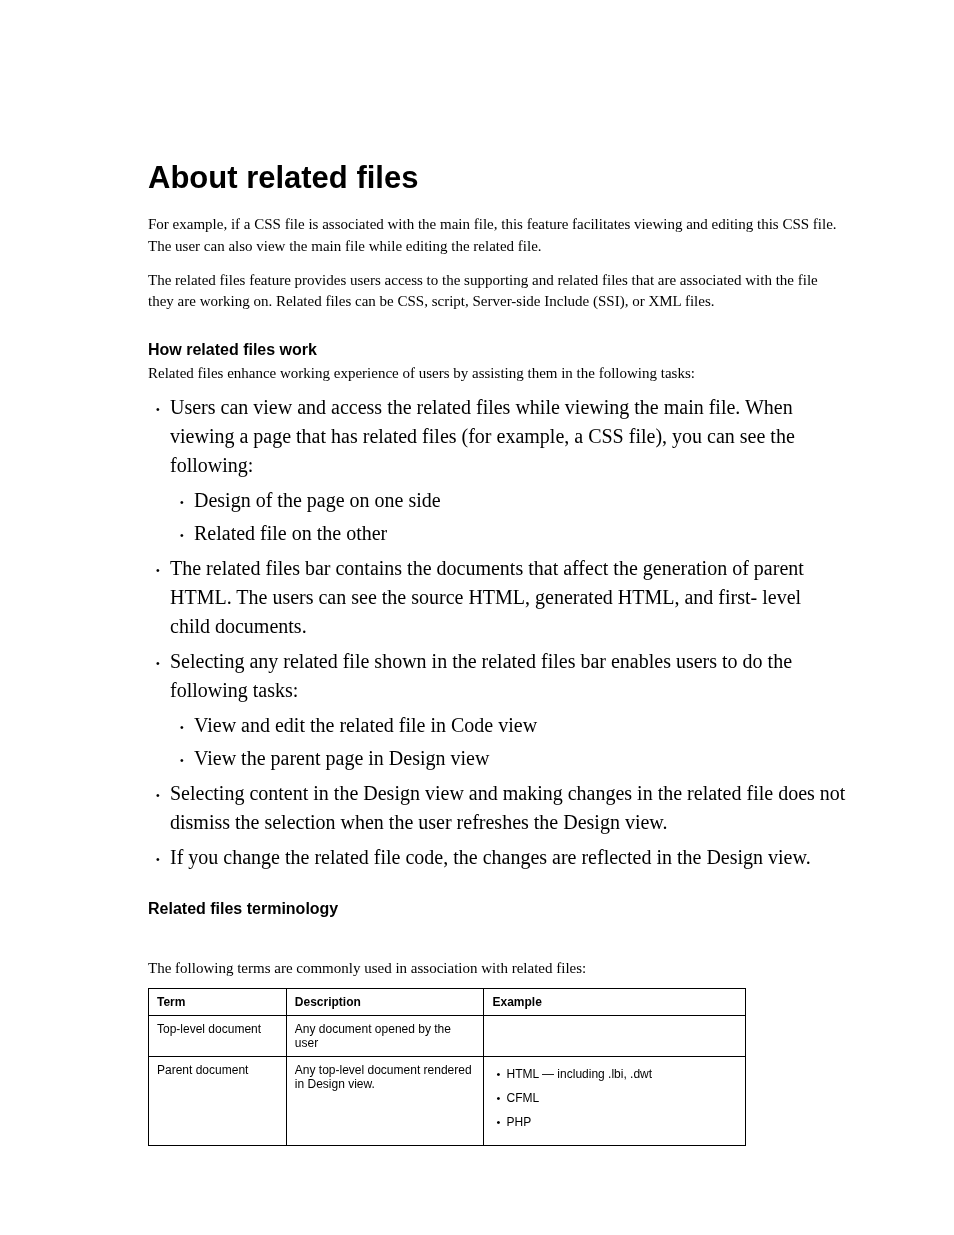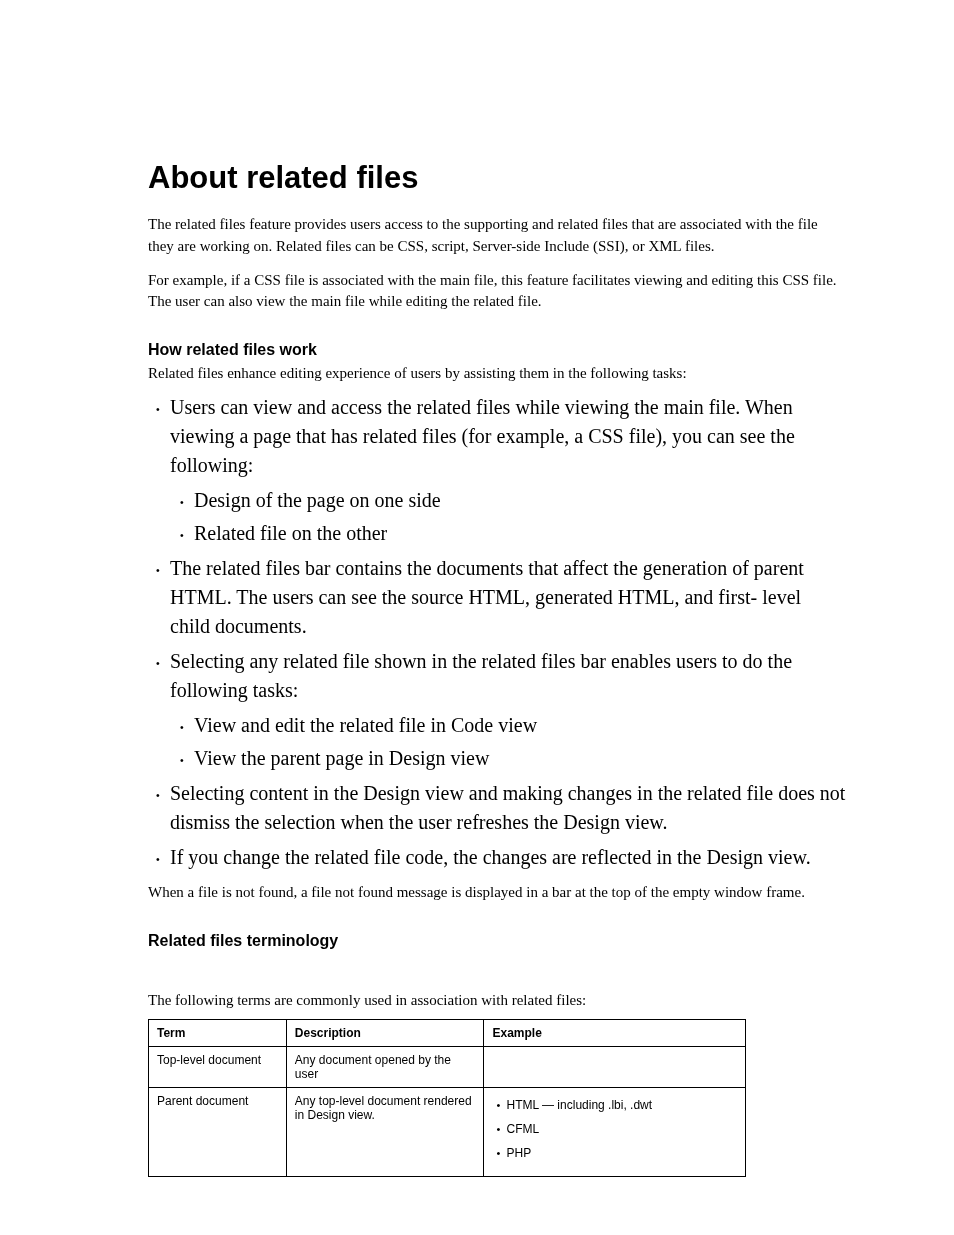--- a/index.html
+++ b/index.html
@@ -92,25 +92,25 @@
   ul.tbl-list li::marker { content: "•  "; font-size: 11px; }
 </style>
 </head>
 <body>
 
 <div class="page">
 
 
   <h1 class="title">About related files</h1>
 
+  <p class="body">For example, if a CSS file is associated with the main file, this feature facilitates viewing and editing this CSS file. The user can also view the main file while editing the related file.</p>
   <p class="body">The related files feature provides users access to the supporting and related files that are associated with the file they are working on. Related files can be CSS, script, Server-side Include (SSI), or XML files.</p>
-  <p class="body">For example, if a CSS file is associated with the main file, this feature facilitates viewing and editing this CSS file. The user can also view the main file while editing the related file.</p>
 
   <h2 class="sect">How related files work</h2>
-  <p class="body" style="margin-bottom:4px;">Related files enhance editing experience of users by assisting them in the following tasks:</p>
+  <p class="body" style="margin-bottom:4px;">Related files enhance working experience of users by assisting them in the following tasks:</p>
 
   <ul class="lvl1">
     <li>
       <span>Users can view and access the related files while viewing the main file. When viewing a page that has related files (for example, a CSS file), you can see the following:</span>
       <ul class="lvl2">
         <li>Design of the page on one side</li>
         <li>Related file on the other</li>
       </ul>
     </li>
     <li>The related files bar contains the documents that affect the generation of parent HTML. The users can see the source HTML, generated HTML, and first- level child documents.</li>
@@ -118,21 +118,20 @@
       <span>Selecting any related file shown in the related files bar enables users to do the following tasks:</span>
       <ul class="lvl2">
         <li>View and edit the related file in Code view</li>
         <li>View the parent page in Design view</li>
       </ul>
     </li>
     <li>Selecting content in the Design view and making changes in the related file does not dismiss the selection when the user refreshes the Design view.</li>
     <li>If you change the related file code, the changes are reflected in the Design view.</li>
   </ul>
 
-  <p class="body">When a file is not found, a file not found message is displayed in a bar at the top of the empty window frame.</p>
 
   <h2 class="sect">Related files terminology</h2>
   <p class="body" style="margin-bottom:8px;margin-top:40px;">The following terms are commonly used in association with related files:</p>
 
   <table class="term-table">
     <colgroup>
         <col class="c1">
         <col class="c2">
         <col class="c3">
       </colgroup>

